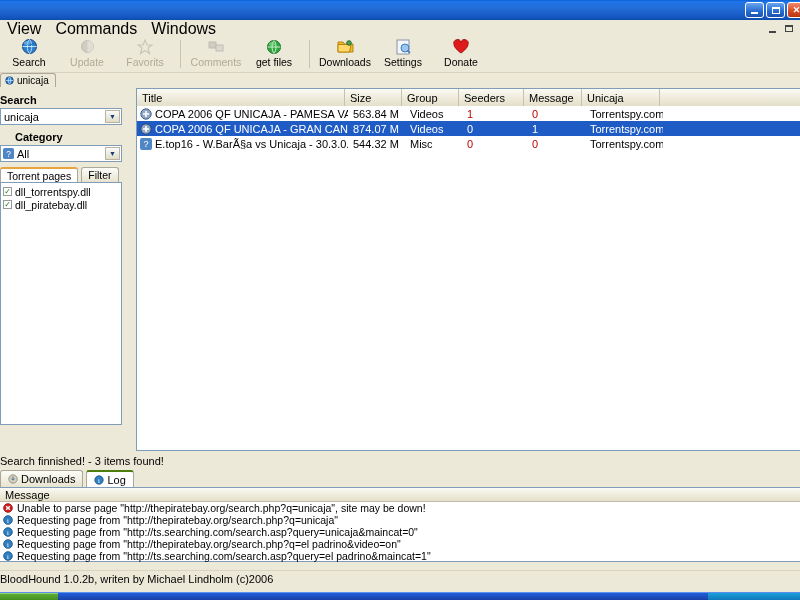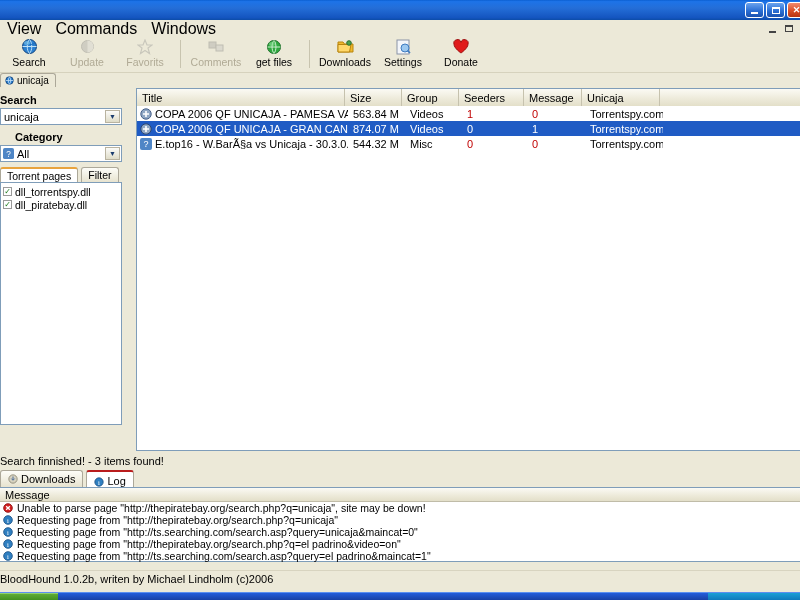--- a/index.html
+++ b/index.html
@@ -167,21 +167,21 @@
     font-size:11px; display:flex; align-items:center; padding-left:10px;
     background:#ece9d8;
   }
   .logtabs { position:absolute; left:-10px; top:470px; height:17px; display:flex; padding-left:10px; }
   .logtab {
     height:17px; padding:0 7px; display:flex; align-items:center; gap:3px;
     font-size:11px; border:1px solid #aca899; border-bottom:none;
     border-radius:3px 3px 0 0;
     background: linear-gradient(to bottom,#fdfdf8,#e7e3cf);
   }
-  .logtab.active { background:#fff; border-top:2px solid #b91c1c;align-items:flex-end; }
+  .logtab.active { background:#fff; border-top:2px solid #4d7c0f; }
   .logbox {
     position:absolute; left:-10px; top:487px; width:815px; height:75px;
     background:#fff; border:1px solid #7f9db9;
   }
   .log-head {
     height:14px; background: linear-gradient(to bottom,#fbfaf4,#eeebdb 55%,#e3dfc9);
     border-bottom:1px solid #c0bca8; display:flex; align-items:center;
     padding-left:14px; font-size:11px;
   }
   .log-row { height:12px; display:flex; align-items:center; font-size:10.5px; padding-left:12px; gap:4px; }

